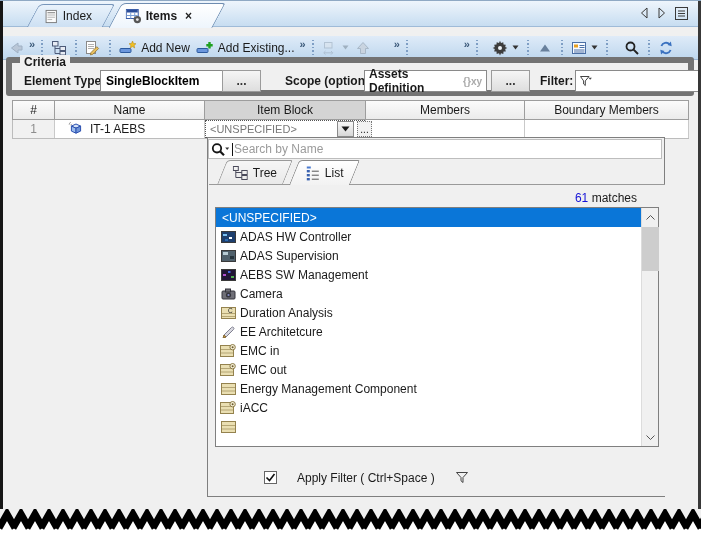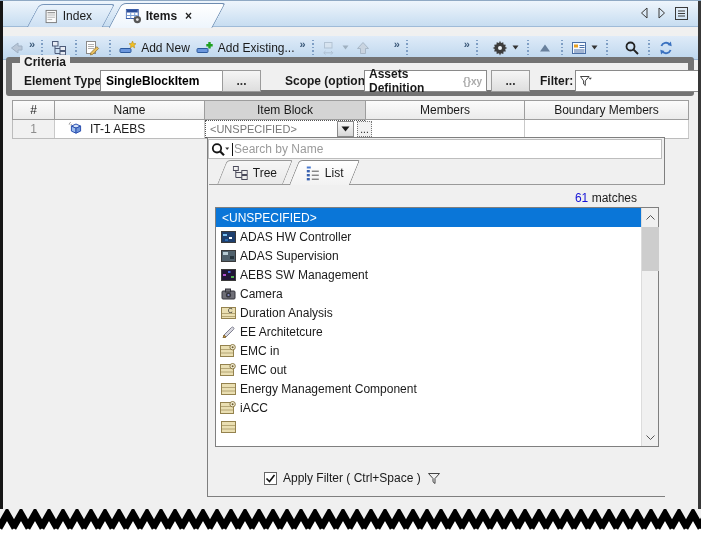--- a/index.html
+++ b/index.html
@@ -101,21 +101,21 @@
     border:1px solid #7f7f7f; background:#fff; }
   .rows { position:absolute; left:0; top:0; width:426px; height:238px; overflow:hidden; }
   .list-row { height:19px; display:flex; align-items:center; padding-left:3px; white-space:nowrap; }
   .list-row.selected { background:#0a76d8; color:#fff; }
   .li-icon { width:18px; display:flex; justify-content:center; align-items:center; }
   .li-label { margin-left:3px; }
   .sb { position:absolute; right:0; top:0; width:17px; height:238px; background:#f0f0f0; border-left:1px solid #dcdcdc; }
   .sb-up,.sb-down { position:absolute; left:0; width:17px; height:16px; display:flex; align-items:center; justify-content:center; }
   .sb-up{top:1px;} .sb-down{bottom:1px;}
   .sb-thumb { position:absolute; left:0; top:19px; width:17px; height:44px; background:#cdcdcd; }
-  .pcheck { position:absolute; left:7px; top:286px; display:flex; align-items:center; gap:6px;padding-left:48px; }
+  .pcheck { position:absolute; left:7px; top:286px; display:flex; gap:20px;padding-left:48px; }
   .cbox { width:13px; height:13px; border:1px solid #666; background:#fff;
     display:flex; align-items:center; justify-content:center; }
 
   .tear { position:absolute; left:0; top:509px; width:701px; height:29px; z-index:60; }
   svg { display:block; }
 </style>
 </head>
 <body>
 
 <div class="stage">

